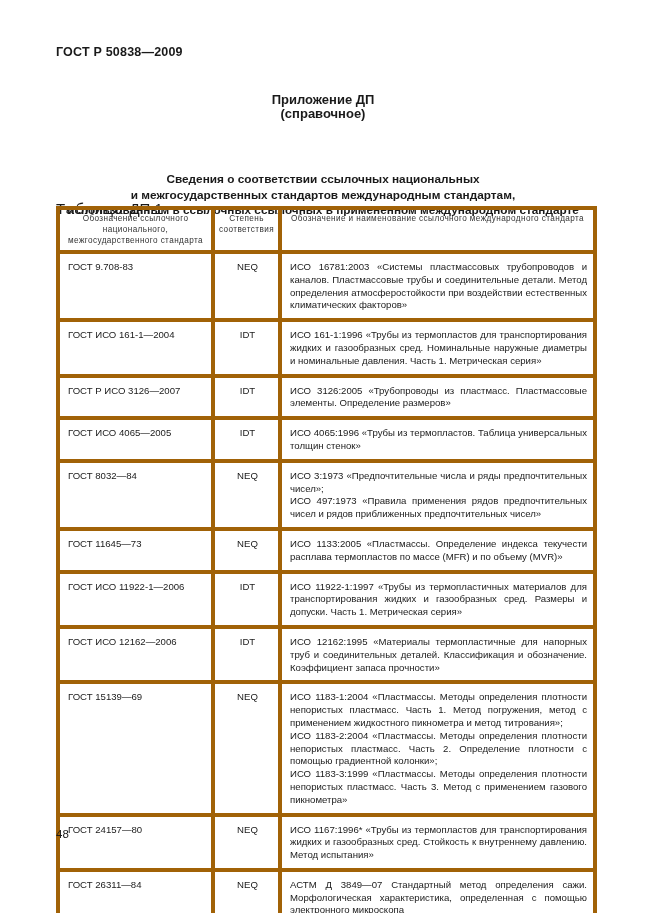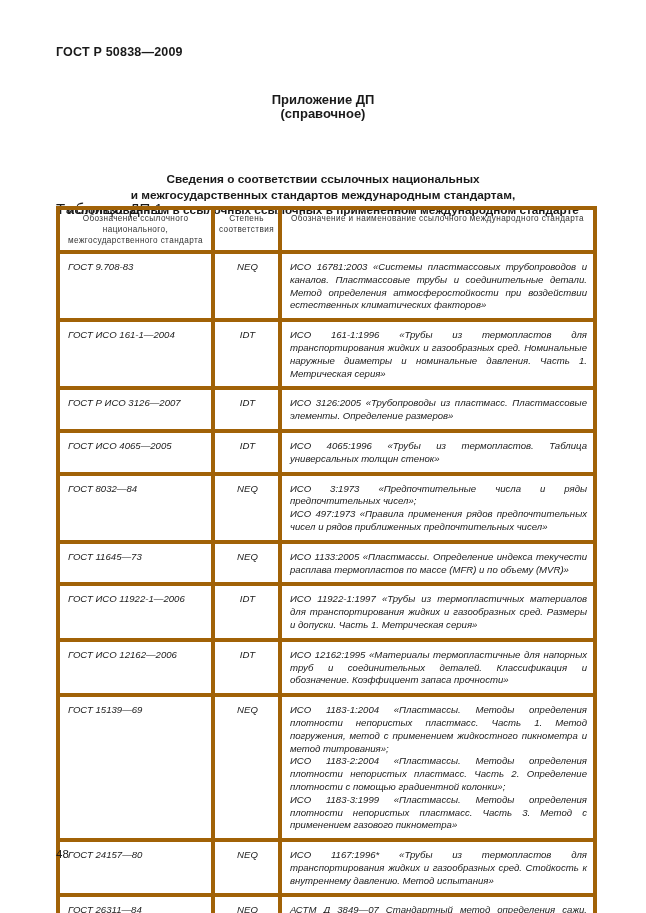--- a/index.html
+++ b/index.html
@@ -10,26 +10,26 @@
     .title { position: absolute; left: 0; width: 646px; top: 172px; text-align: center; font-weight: bold; font-size: 11.8px; line-height: 15.5px; }
     .caption { position: absolute; left: 56px; top: 190px; font-size: 15px; letter-spacing: 1.3px; margin-top: 10px; }
     .caption .num { letter-spacing: 0; }
     table.main { position: absolute; left: 56px; top: 206px; width: 537px; border-collapse: collapse; table-layout: fixed; font-size: 9.6px; line-height: 12.8px; }
     table.main col.c1 { width: 155px; }
     table.main col.c2 { width: 67px; }
     table.main col.c3 { width: 315px; }
     table.main th, table.main td { border: 4px solid #a16207; vertical-align: top; }
     table.main th { font-weight: normal; font-size: 8.2px; line-height: 11px; letter-spacing: 0.4px; color: #333; text-align: center; padding: 3px 2px 4px 2px; height: 30px; vertical-align: top; }
     table.main thead tr th { border-bottom: 3px double #222; }
-    table.main td { padding: 7px 6px 6px 8px; font-style: italic; }
+    table.main td { padding: 7px 6px 6px 8px; }
     td.std { padding-left: 10px; }
     td.deg { text-align: center; padding-left: 2px; padding-right: 2px; }
     td.intl { text-align: justify; padding-right: 5px; }
     .intl-line { display: block; }
-    .page-num { position: absolute; left: 56px; top: 848px; font-size: 11.5px; }
+    .page-num { position: absolute; left: 56px; top: 828px; font-size: 11.5px; }
   </style>
 </head>
 <body>
 
 <div class="doc-code">ГОСТ Р 50838—2009</div>
 
 <div class="annex">
   <div>Приложение ДП</div>
   <div>(справочное)</div>
 </div>

